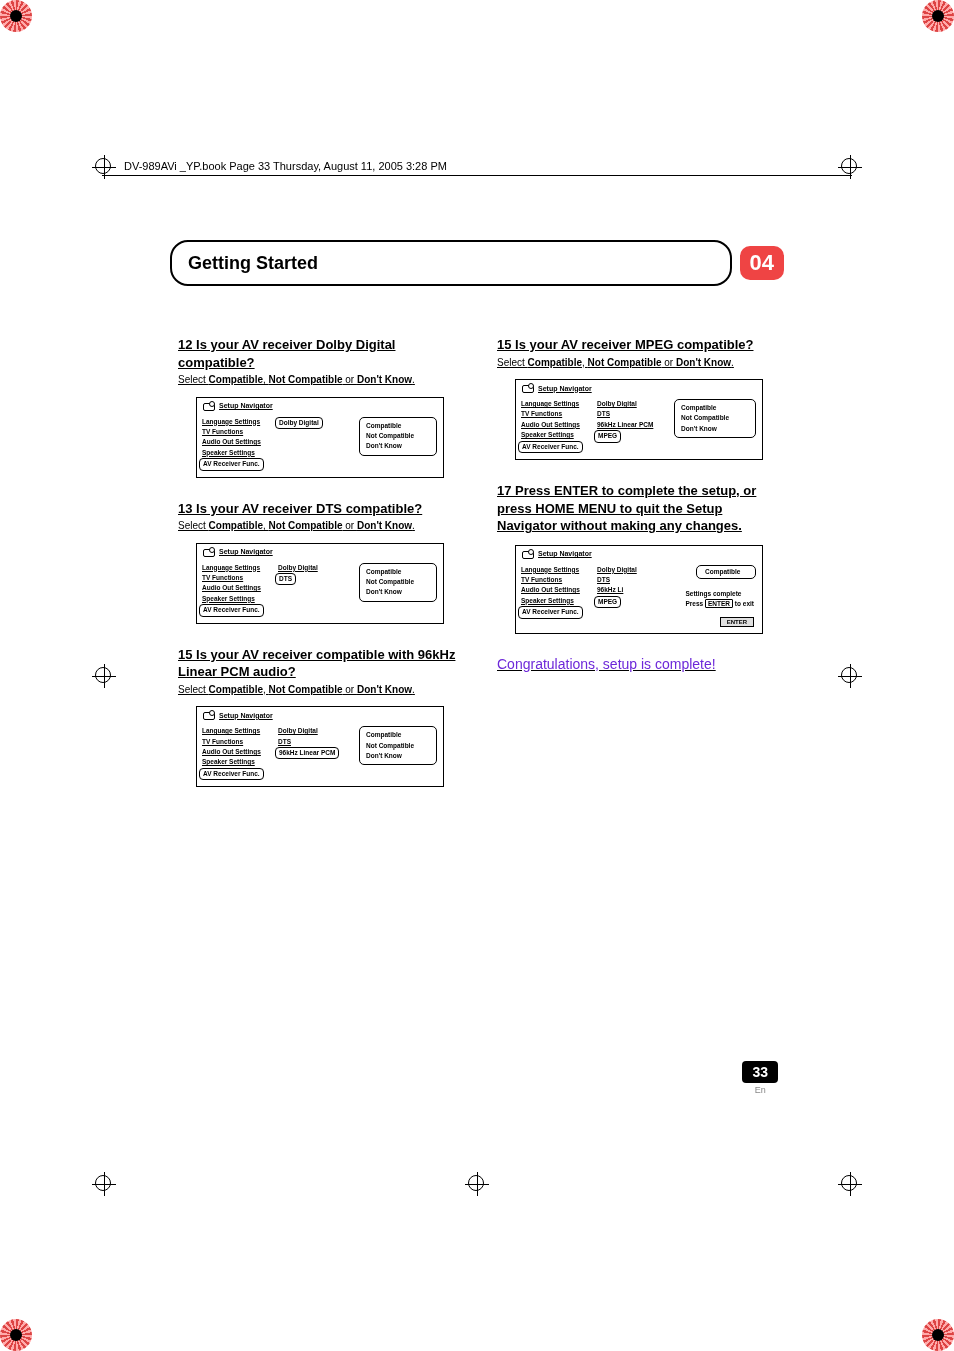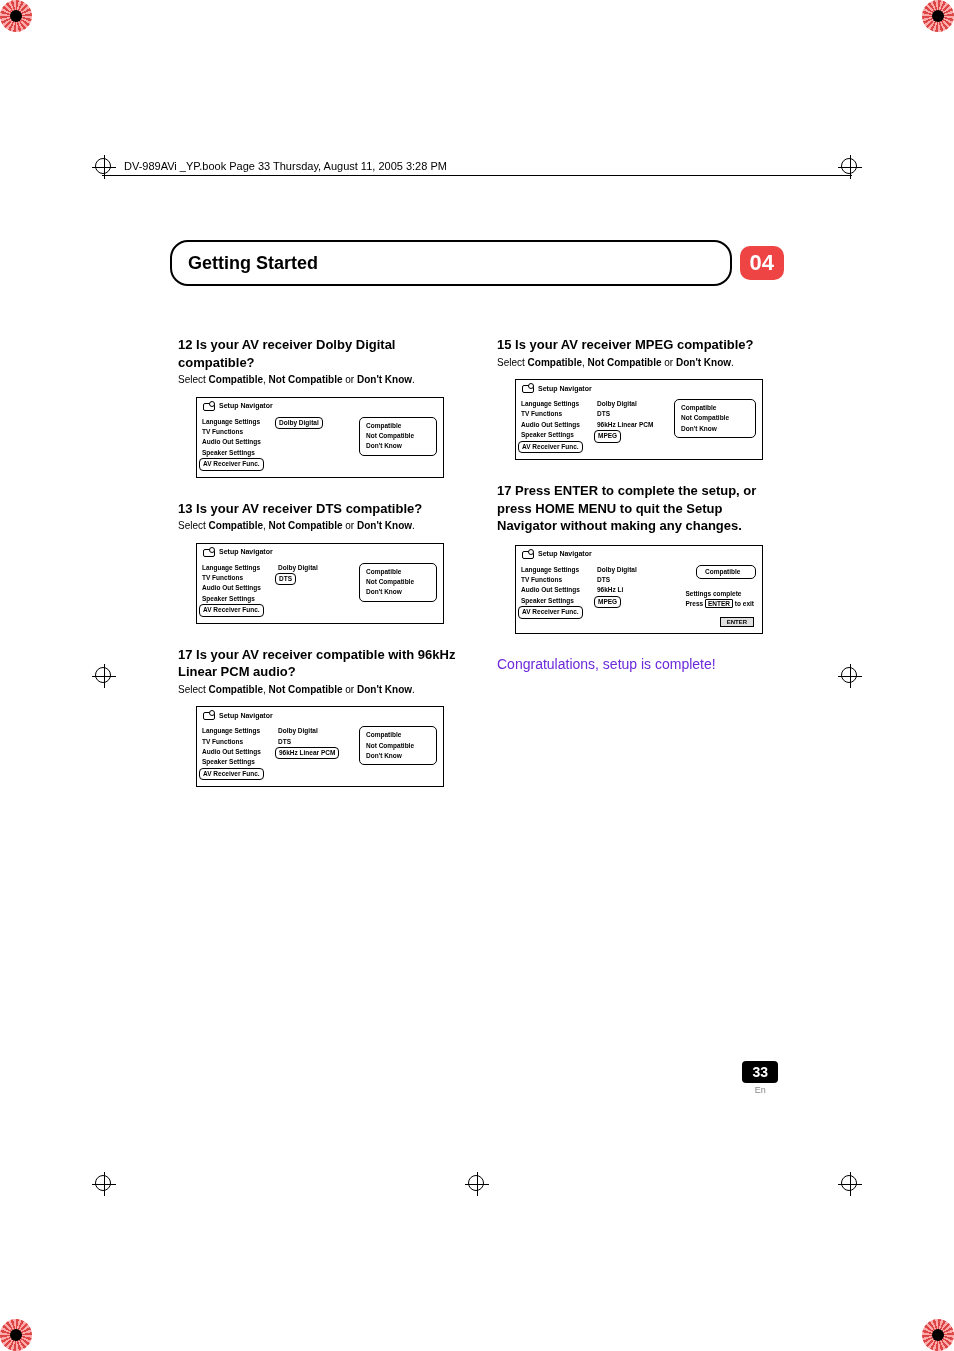--- a/index.html
+++ b/index.html
@@ -77,20 +77,21 @@
     text-align: center;
   }
 
   .content {
     position: absolute;
     top: 336px;
     left: 178px;
     right: 170px;
     display: flex;
     gap: 32px;
+    text-decoration: underline;
   }
   .col { flex: 1; }
 
   .step-title {
     font-size: 13px;
     font-weight: bold;
     line-height: 1.35;
     margin-bottom: 2px;
   }
   .step-body {
@@ -340,21 +341,21 @@
           <li>Dolby Digital</li><li class="sel">DTS</li>
         </ul>
         <div class="nav-right">
           <div>Compatible</div>
             <div>Not Compatible</div>
             <div>Don't Know</div>
         </div>
       </div>
     </div>
 
-    <div class="step-title">17  Is your AV receiver compatible with 96kHz Linear PCM audio?</div>
+    <div class="step-title">15  Is your AV receiver compatible with 96kHz Linear PCM audio?</div>
     <div class="step-body">
       <span>Select </span><b>Compatible</b><span>, </span><b>Not Compatible</b><span> or </span><b>Don't Know</b><span>.</span>
     </div>
     <div class="nav-box">
       <div class="nav-head">
           <span class="nav-head-icon"></span>
           <span>Setup Navigator</span>
         </div>
       <div class="nav-body">
         <ul class="nav-left">

